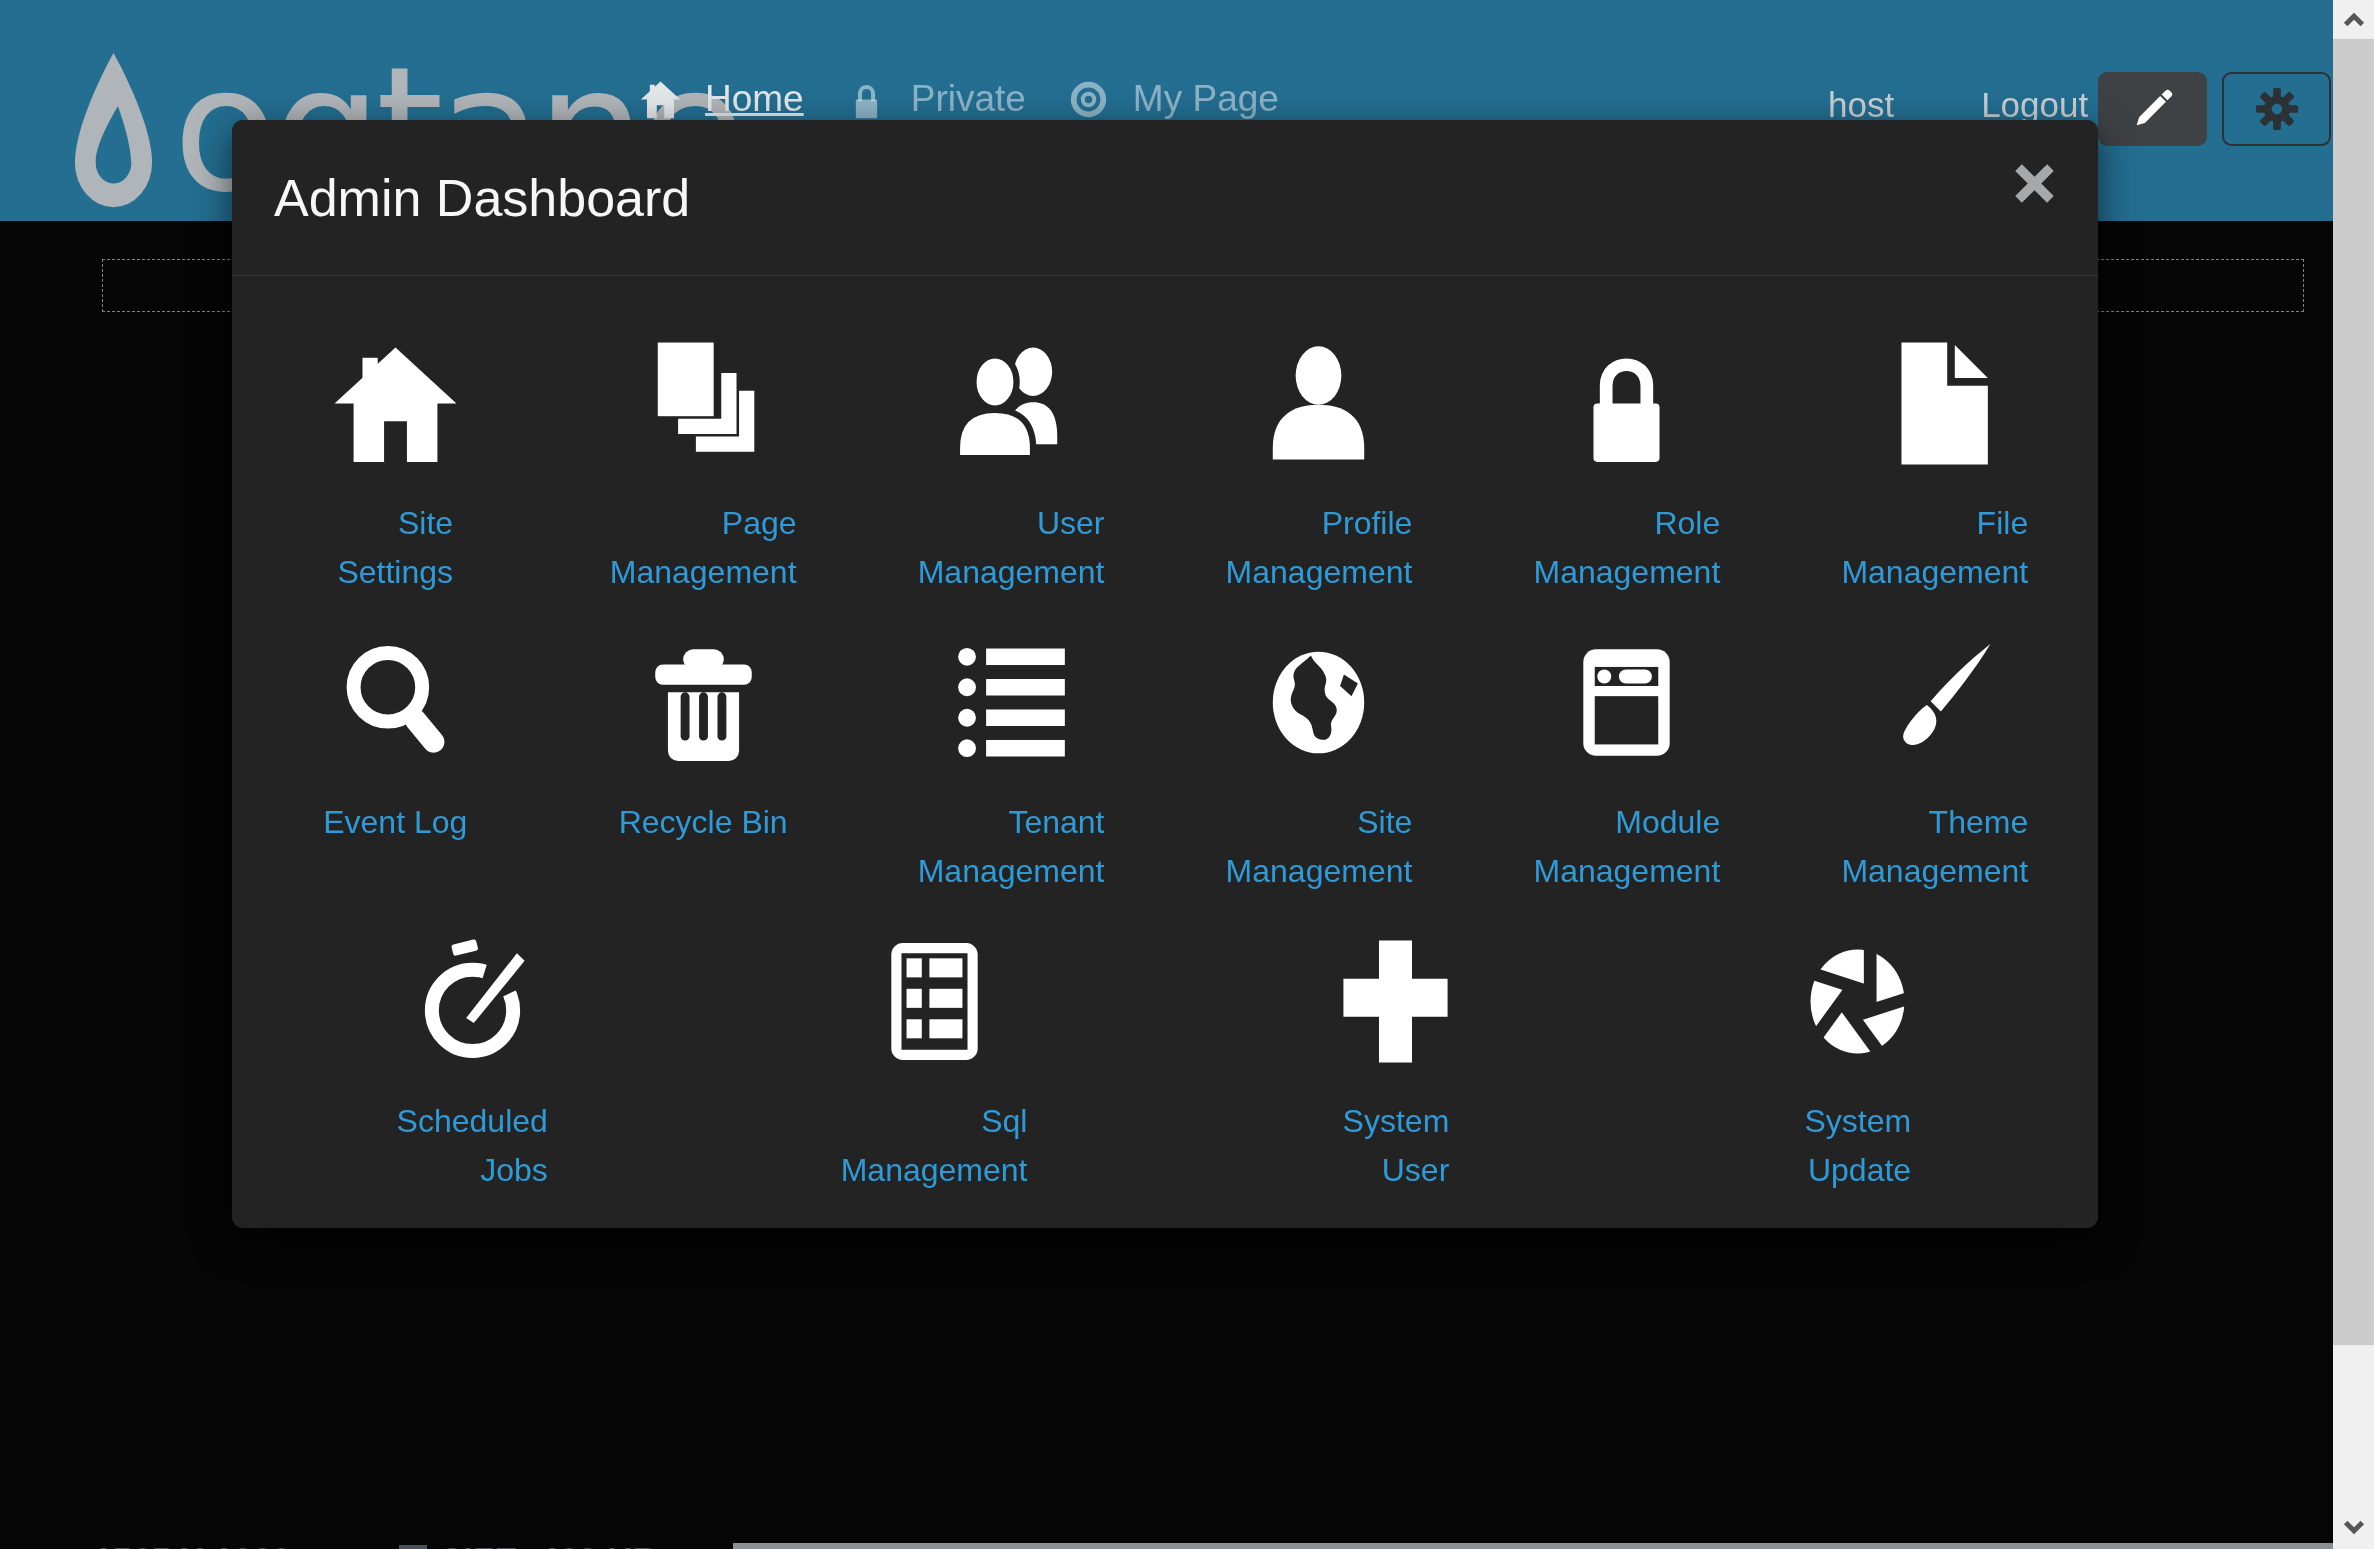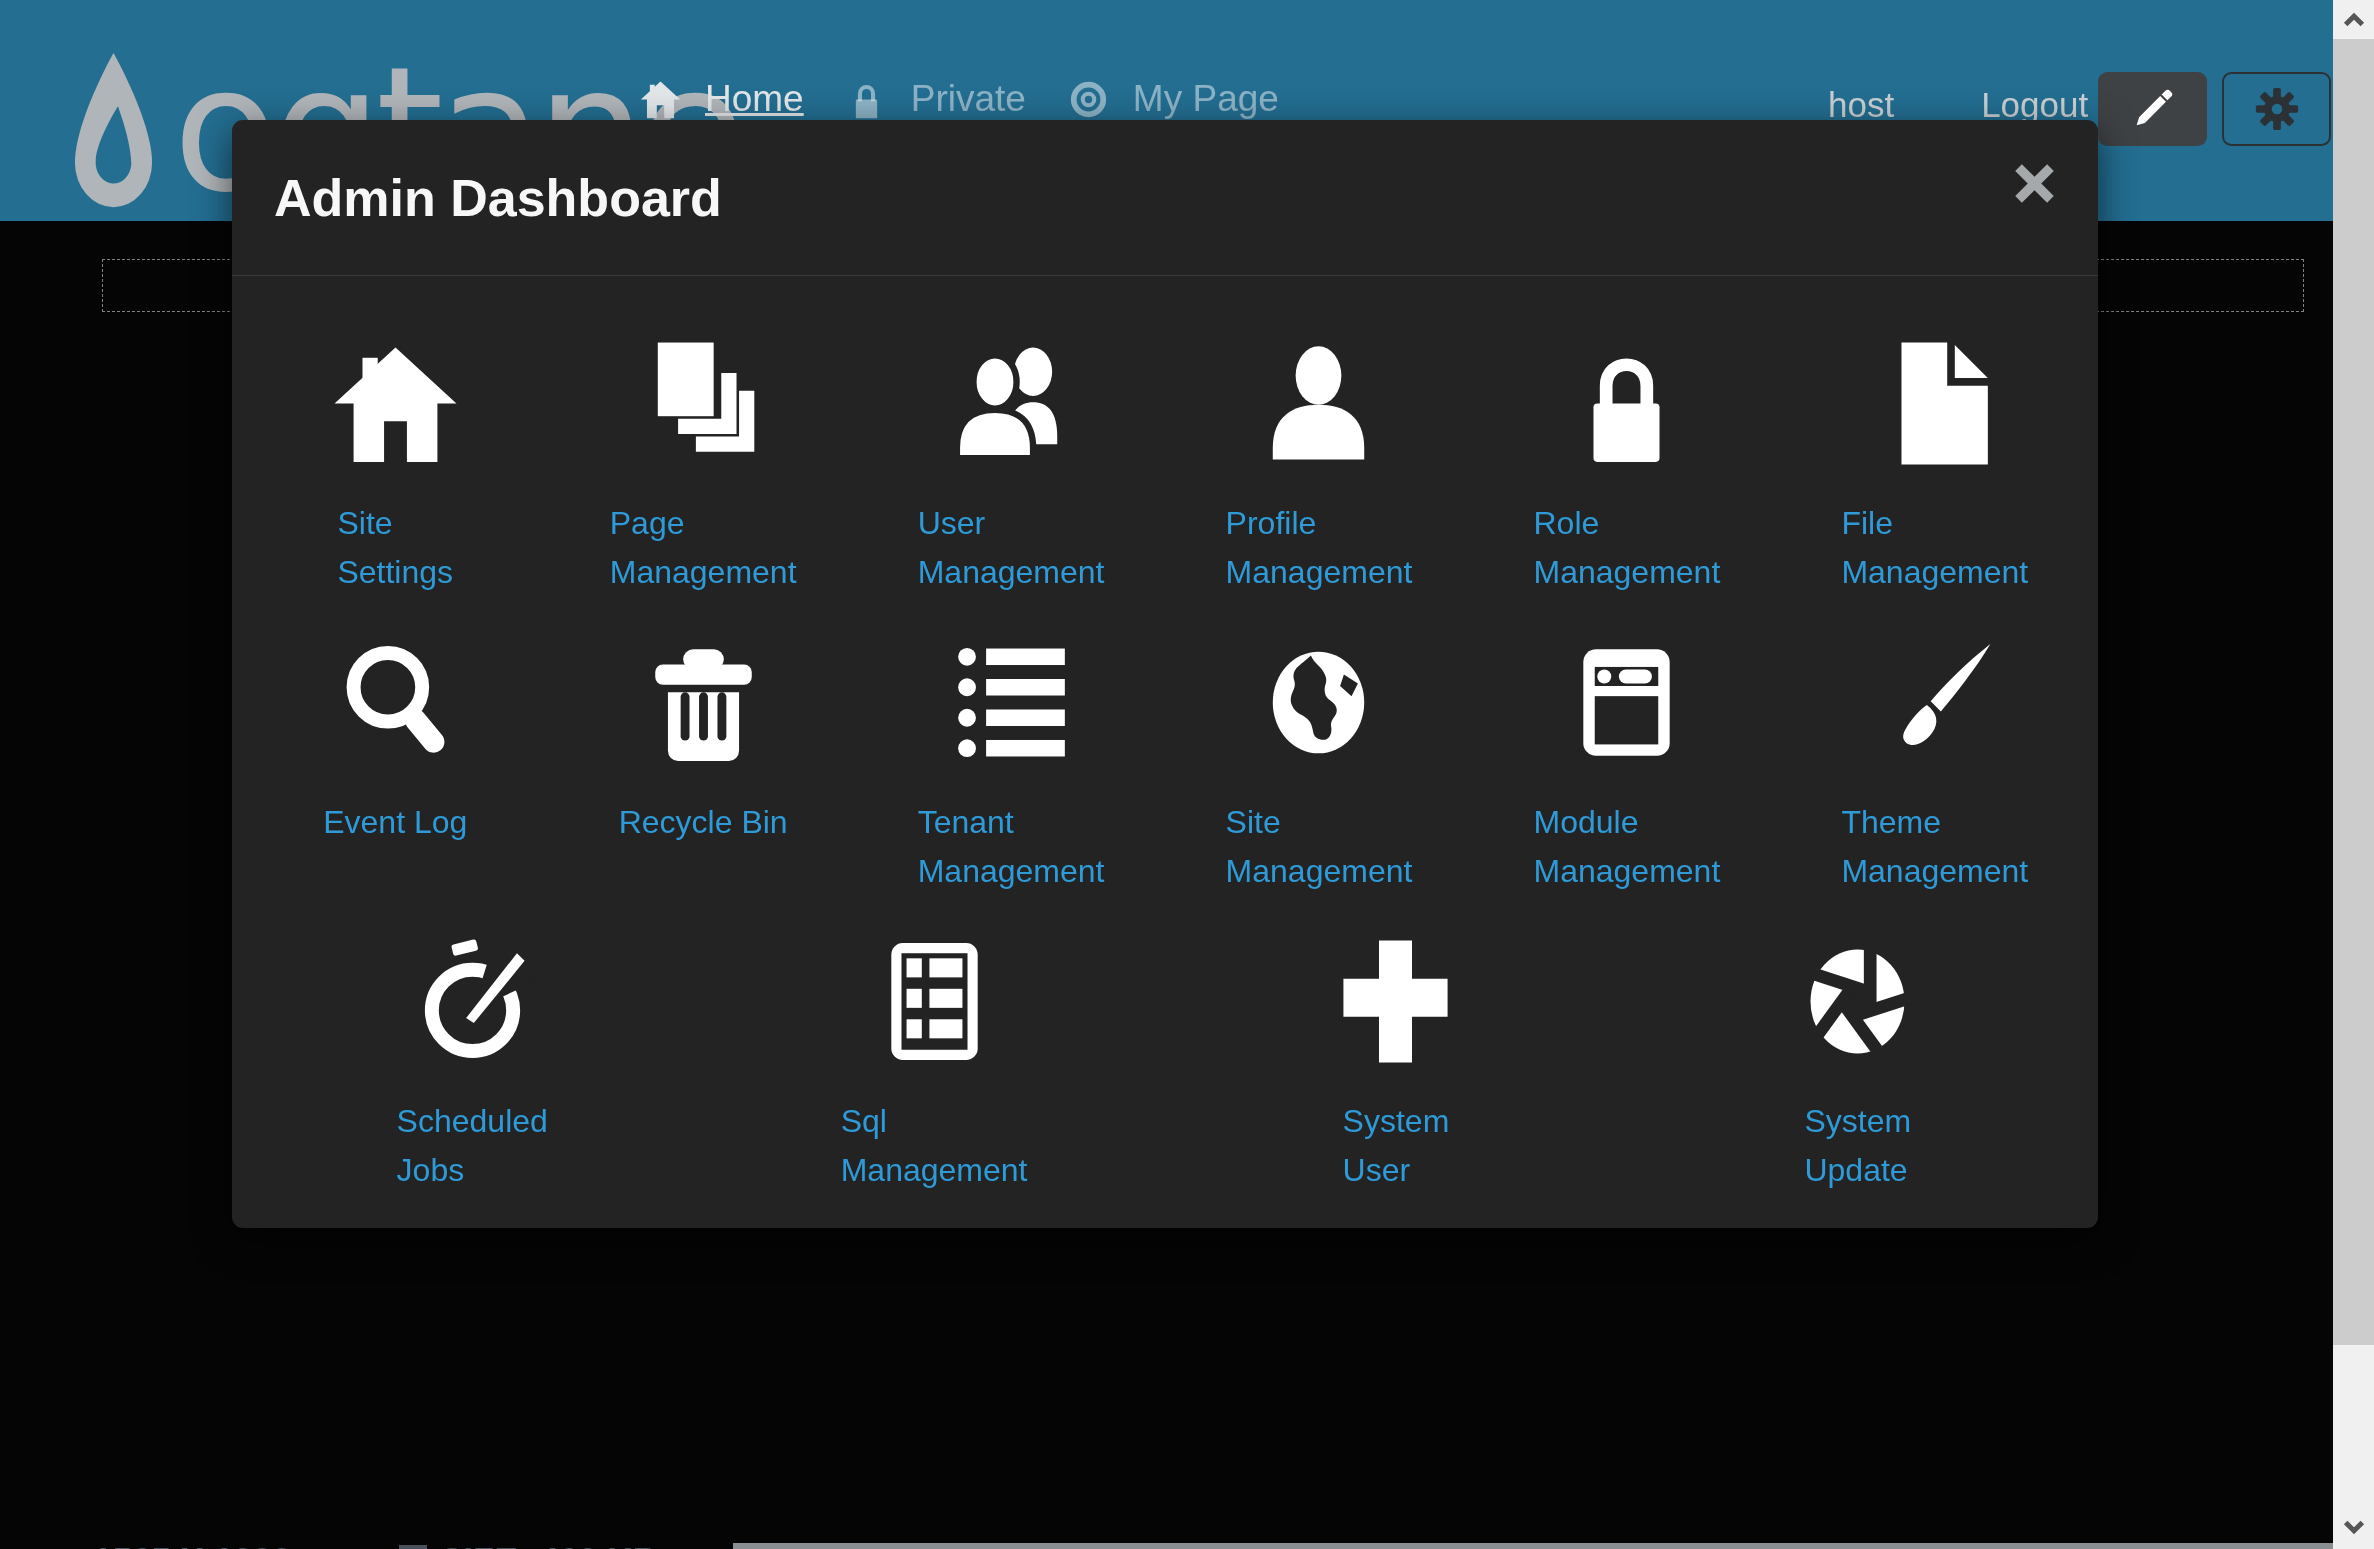--- a/index.html
+++ b/index.html
@@ -27,28 +27,28 @@
 
   
   .pane-dashed{position:absolute;left:102px;top:259px;width:2202px;height:53px;
        border:1.9px dashed #828282;z-index:2;box-sizing:border-box;}
 
   
   .modal{position:absolute;left:232px;top:120px;width:1866px;height:1108px;background:#232323;
        border-radius:11px;z-index:10;box-shadow:0 11px 37px rgba(0,0,0,.6);}
   .modal-header{height:156px;display:flex;align-items:center;padding:0 42px;
        border-bottom:1.9px solid #383838;box-sizing:border-box;position:relative;}
-  .modal-title{font-size:52px;color:#f7f7f7;font-weight:700;}
+  .modal-title{font-size:52px;color:#f7f7f7;font-weight:400;}
   .modal-close{position:absolute;top:41px;right:41px;width:45px;height:45px;cursor:pointer;}
   .modal-body{padding:58px 9.3px 0 9.3px;}
   .tile-row{display:flex;margin-bottom:36px;}
   .tile{flex:1 1 0;display:flex;flex-direction:column;align-items:center;text-decoration:none;cursor:pointer;}
   .tile-icon{height:139px;display:flex;align-items:center;justify-content:center;}
   .tile-icon .icon{width:127px;height:127px;}
-  .tile-label{margin-top:26px;font-size:32px;line-height:49px;color:#2e9bd8;text-align:left;}
+  .tile-label{margin-top:26px;font-size:32px;line-height:49px;color:#2e9bd8;text-align:right;}
 
   
   .scrollbar{position:absolute;right:0;top:0;width:42px;height:1549px;background:#f0f0f0;z-index:50;}
   .sb-btn{position:absolute;left:0;width:42px;height:39px;background:#f0f0f0;
        display:flex;align-items:center;justify-content:center;cursor:pointer;}
   .sb-btn.up{top:0;}
   .sb-btn.down{bottom:1.9px;}
   .sb-btn .icon{width:24px;height:15px;}
   .sb-thumb{position:absolute;left:0;top:39px;width:42px;height:1306px;background:#cccccc;cursor:pointer;}
 

